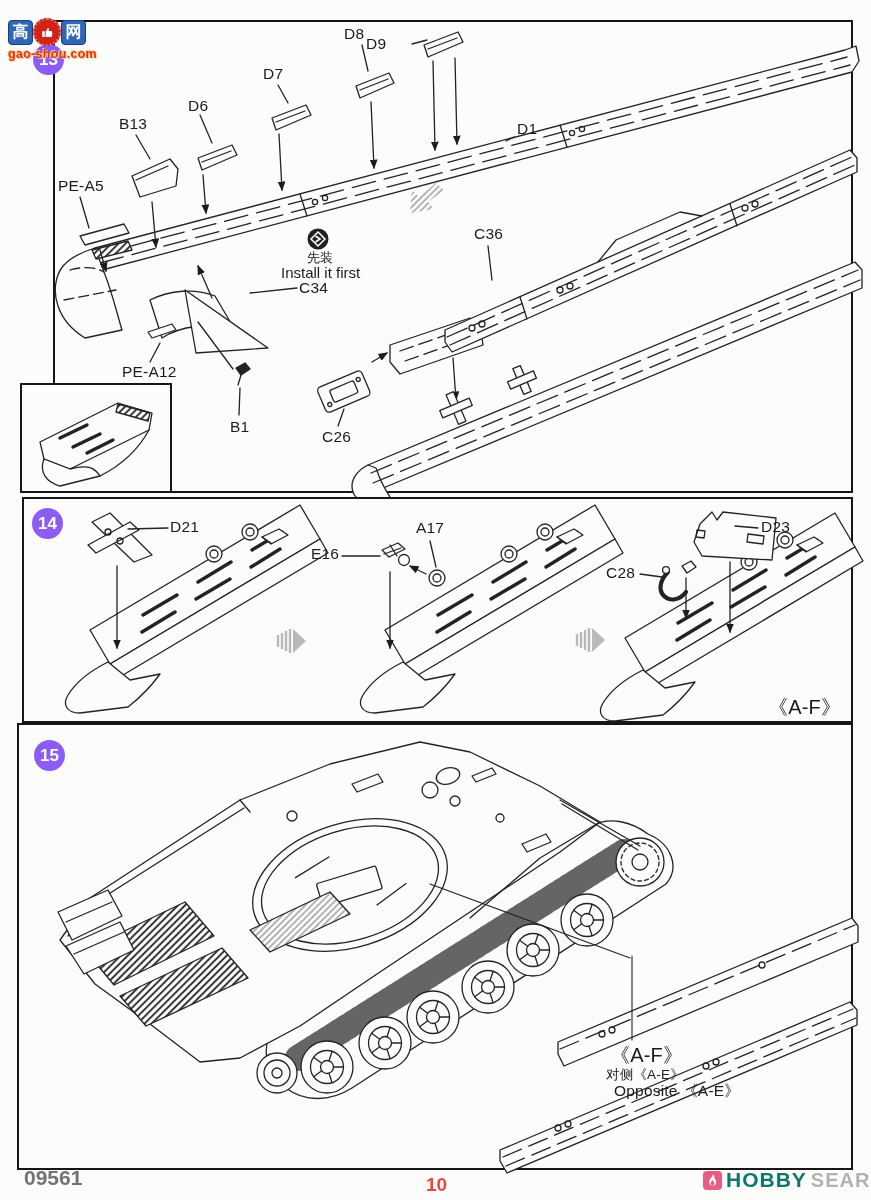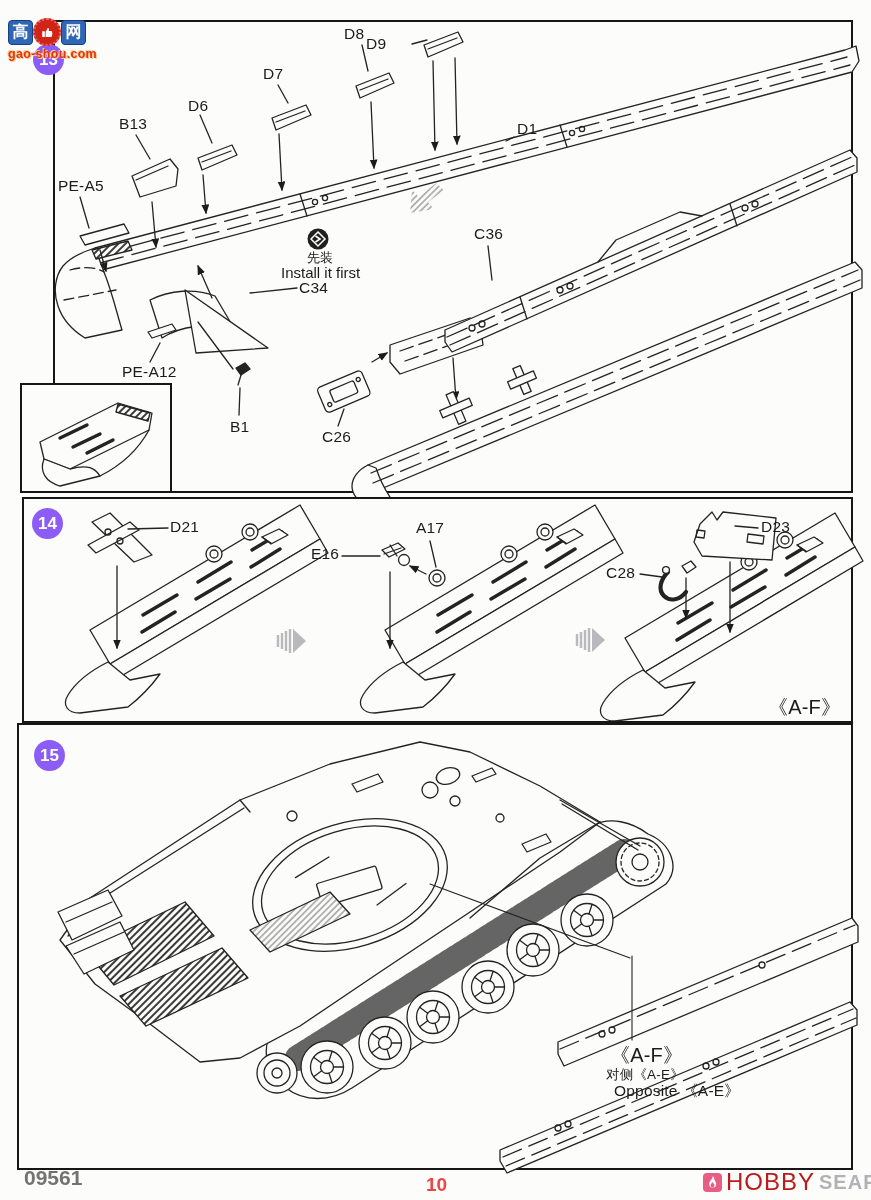--- a/index.html
+++ b/index.html
@@ -20,21 +20,21 @@
             color:#fff;font-size:16px;font-weight:bold;display:flex;align-items:center;justify-content:center;}
   .logo-gear{width:28px;height:28px;border-radius:50%;background:#cf2417;border:2px dotted #e9695f;
              box-sizing:border-box;display:flex;align-items:center;justify-content:center;margin:0 -2px;z-index:1;}
   .logo-domain{margin-top:1px;font-size:12.5px;font-weight:bold;color:#e03414;letter-spacing:.3px;
                text-shadow:1px 1px 0 #ffc98a, -1px -1px 0 #ffc98a;}
   
   .footer-kit{position:absolute;left:24px;top:1166px;font-size:21px;font-weight:bold;color:#737373;z-index:5;}
   .footer-page{position:absolute;left:426px;top:1174px;font-size:19px;font-weight:bold;color:#ef4444;z-index:5;}
   .hs{position:absolute;left:703px;top:1168px;display:flex;align-items:center;gap:4px;z-index:5;}
   .hs-flame{width:19px;height:19px;border-radius:4px;background:#e75d85;display:flex;align-items:center;justify-content:center;}
-  .hs-b1{font-size:24px;font-weight:normal;color:#b91c1c;letter-spacing:1px;}
+  .hs-b1{font-size:21px;font-weight:bold;color:#0f766e;letter-spacing:1px;}
   .hs-b2{font-size:20px;font-weight:bold;color:#b2b2b6;letter-spacing:1px;}
   .note-cn{position:absolute;left:296px;top:249px;width:48px;text-align:center;font-size:13px;color:#1b1b1b;z-index:5;}
   .note-en{position:absolute;left:281px;top:264px;font-size:15px;color:#1b1b1b;z-index:5;white-space:nowrap;}
 </style>
 </head>
 <body>
 
 <div class="page">
 
   <div class="box" style="left:53px;top:20px;width:800px;height:473px;"></div>

